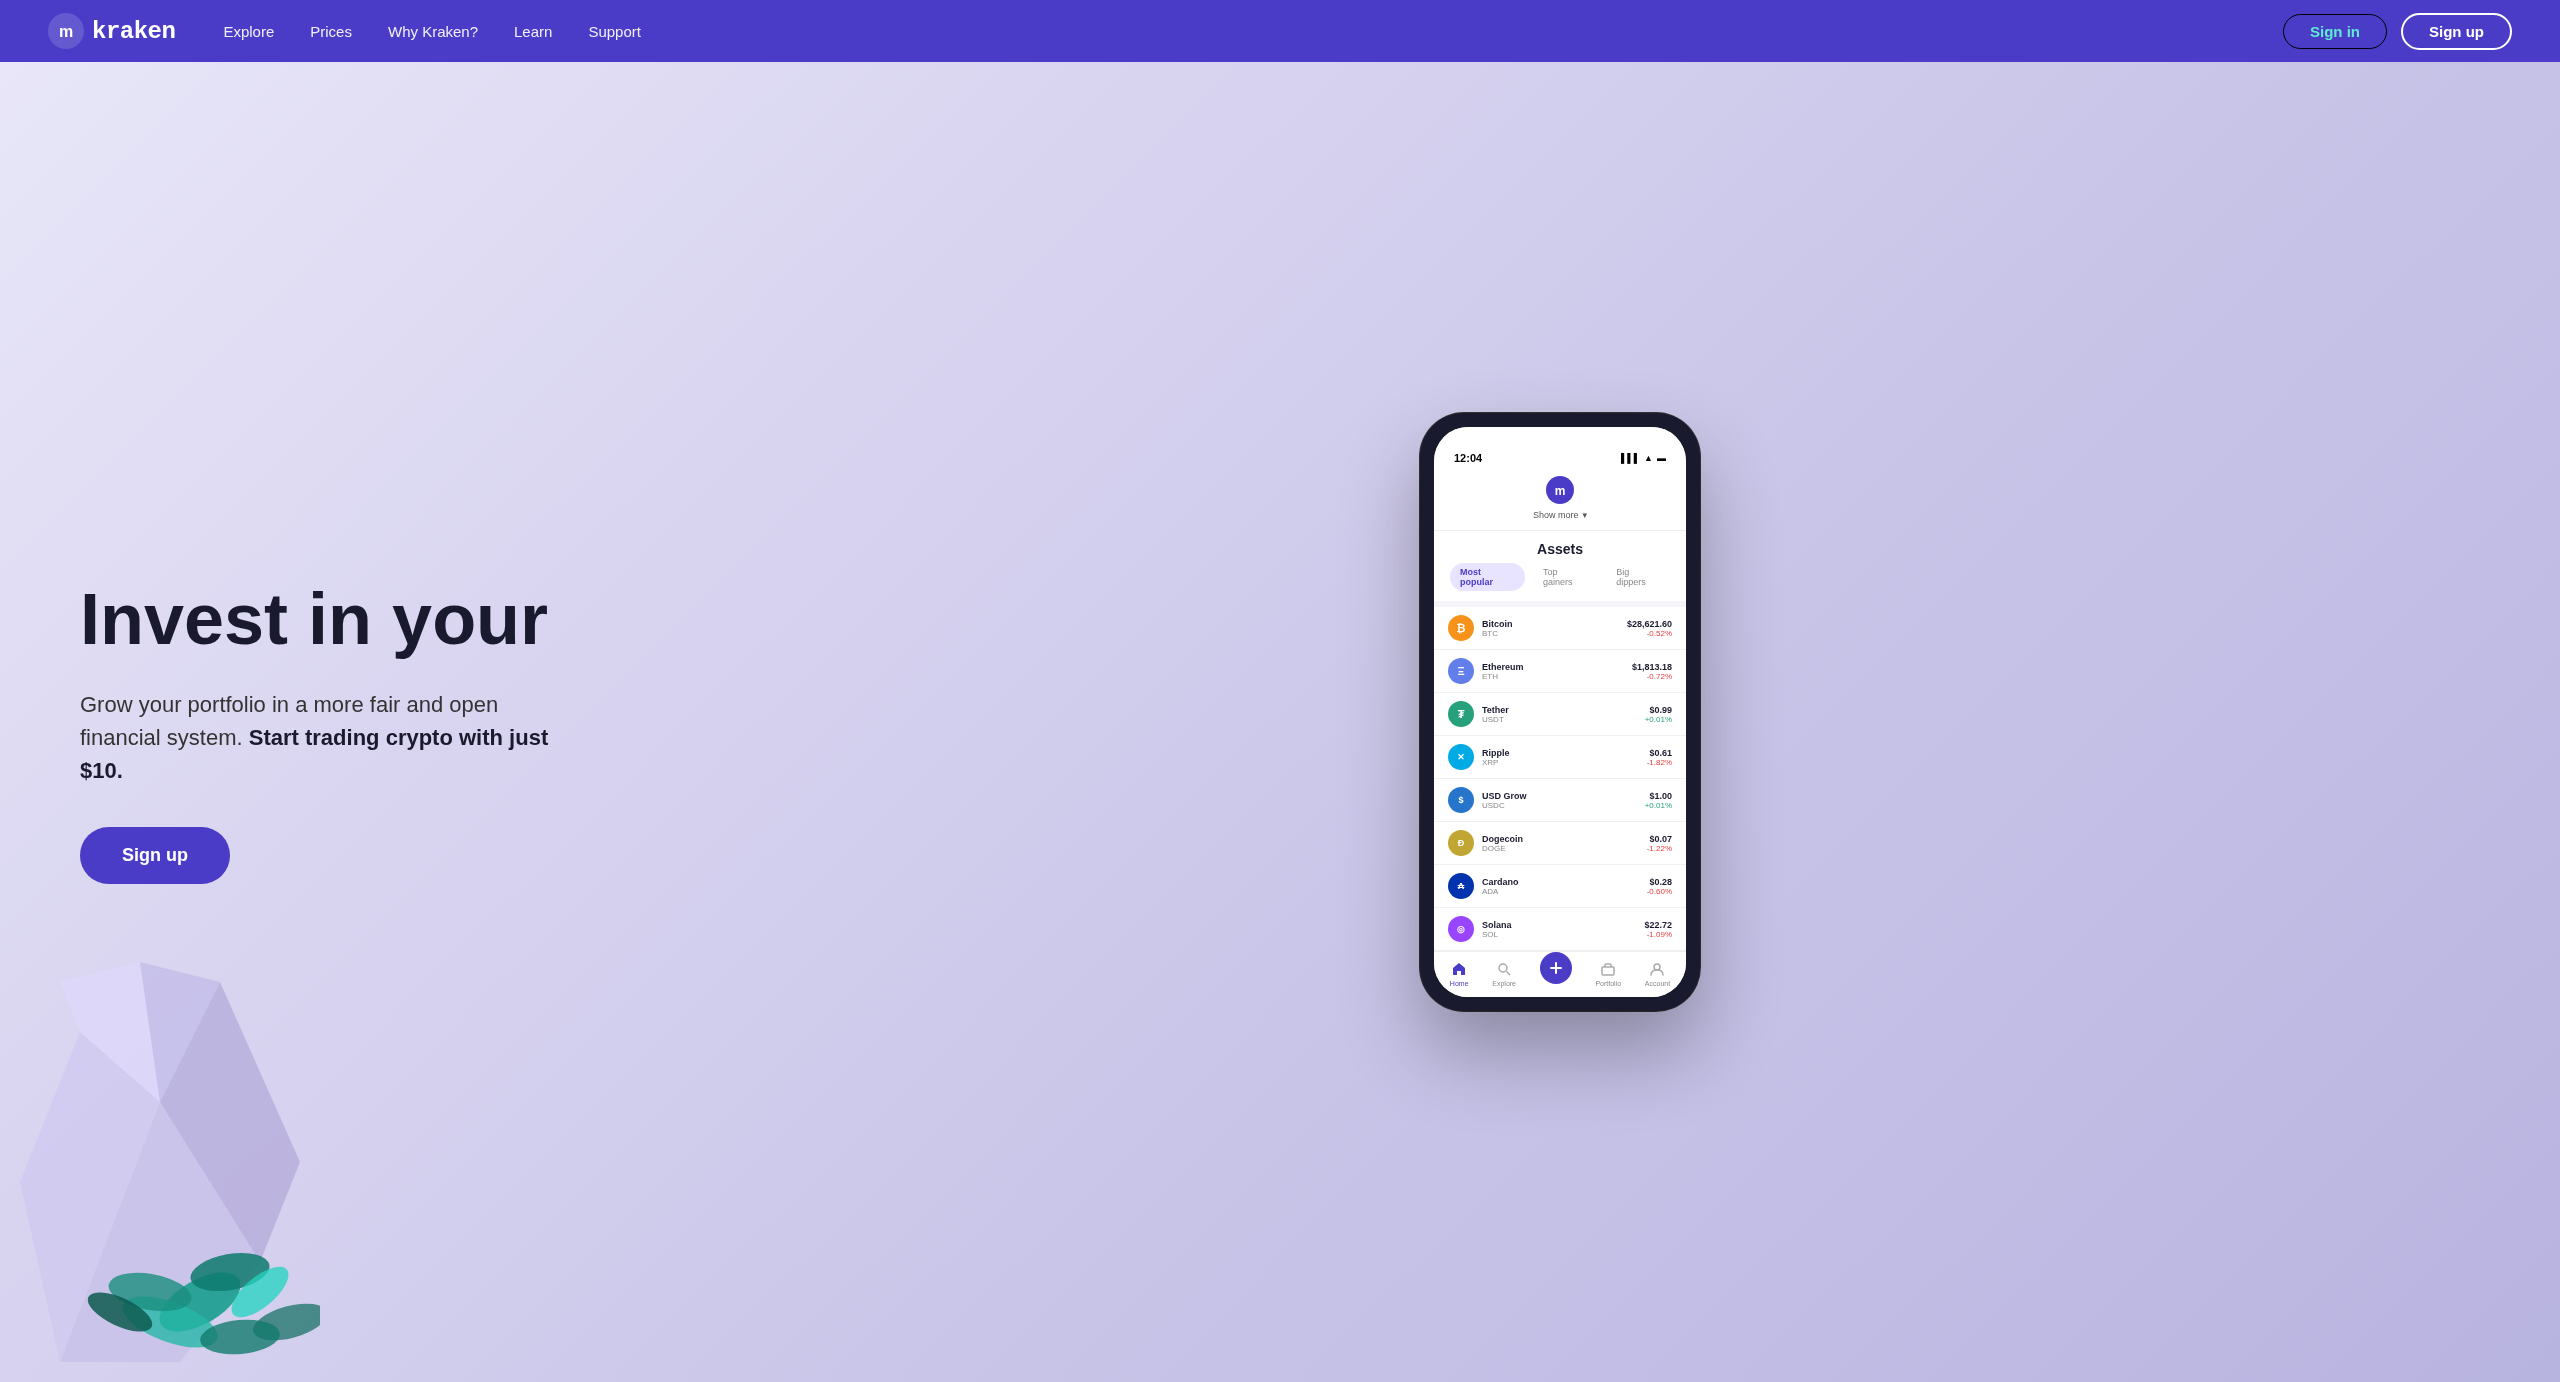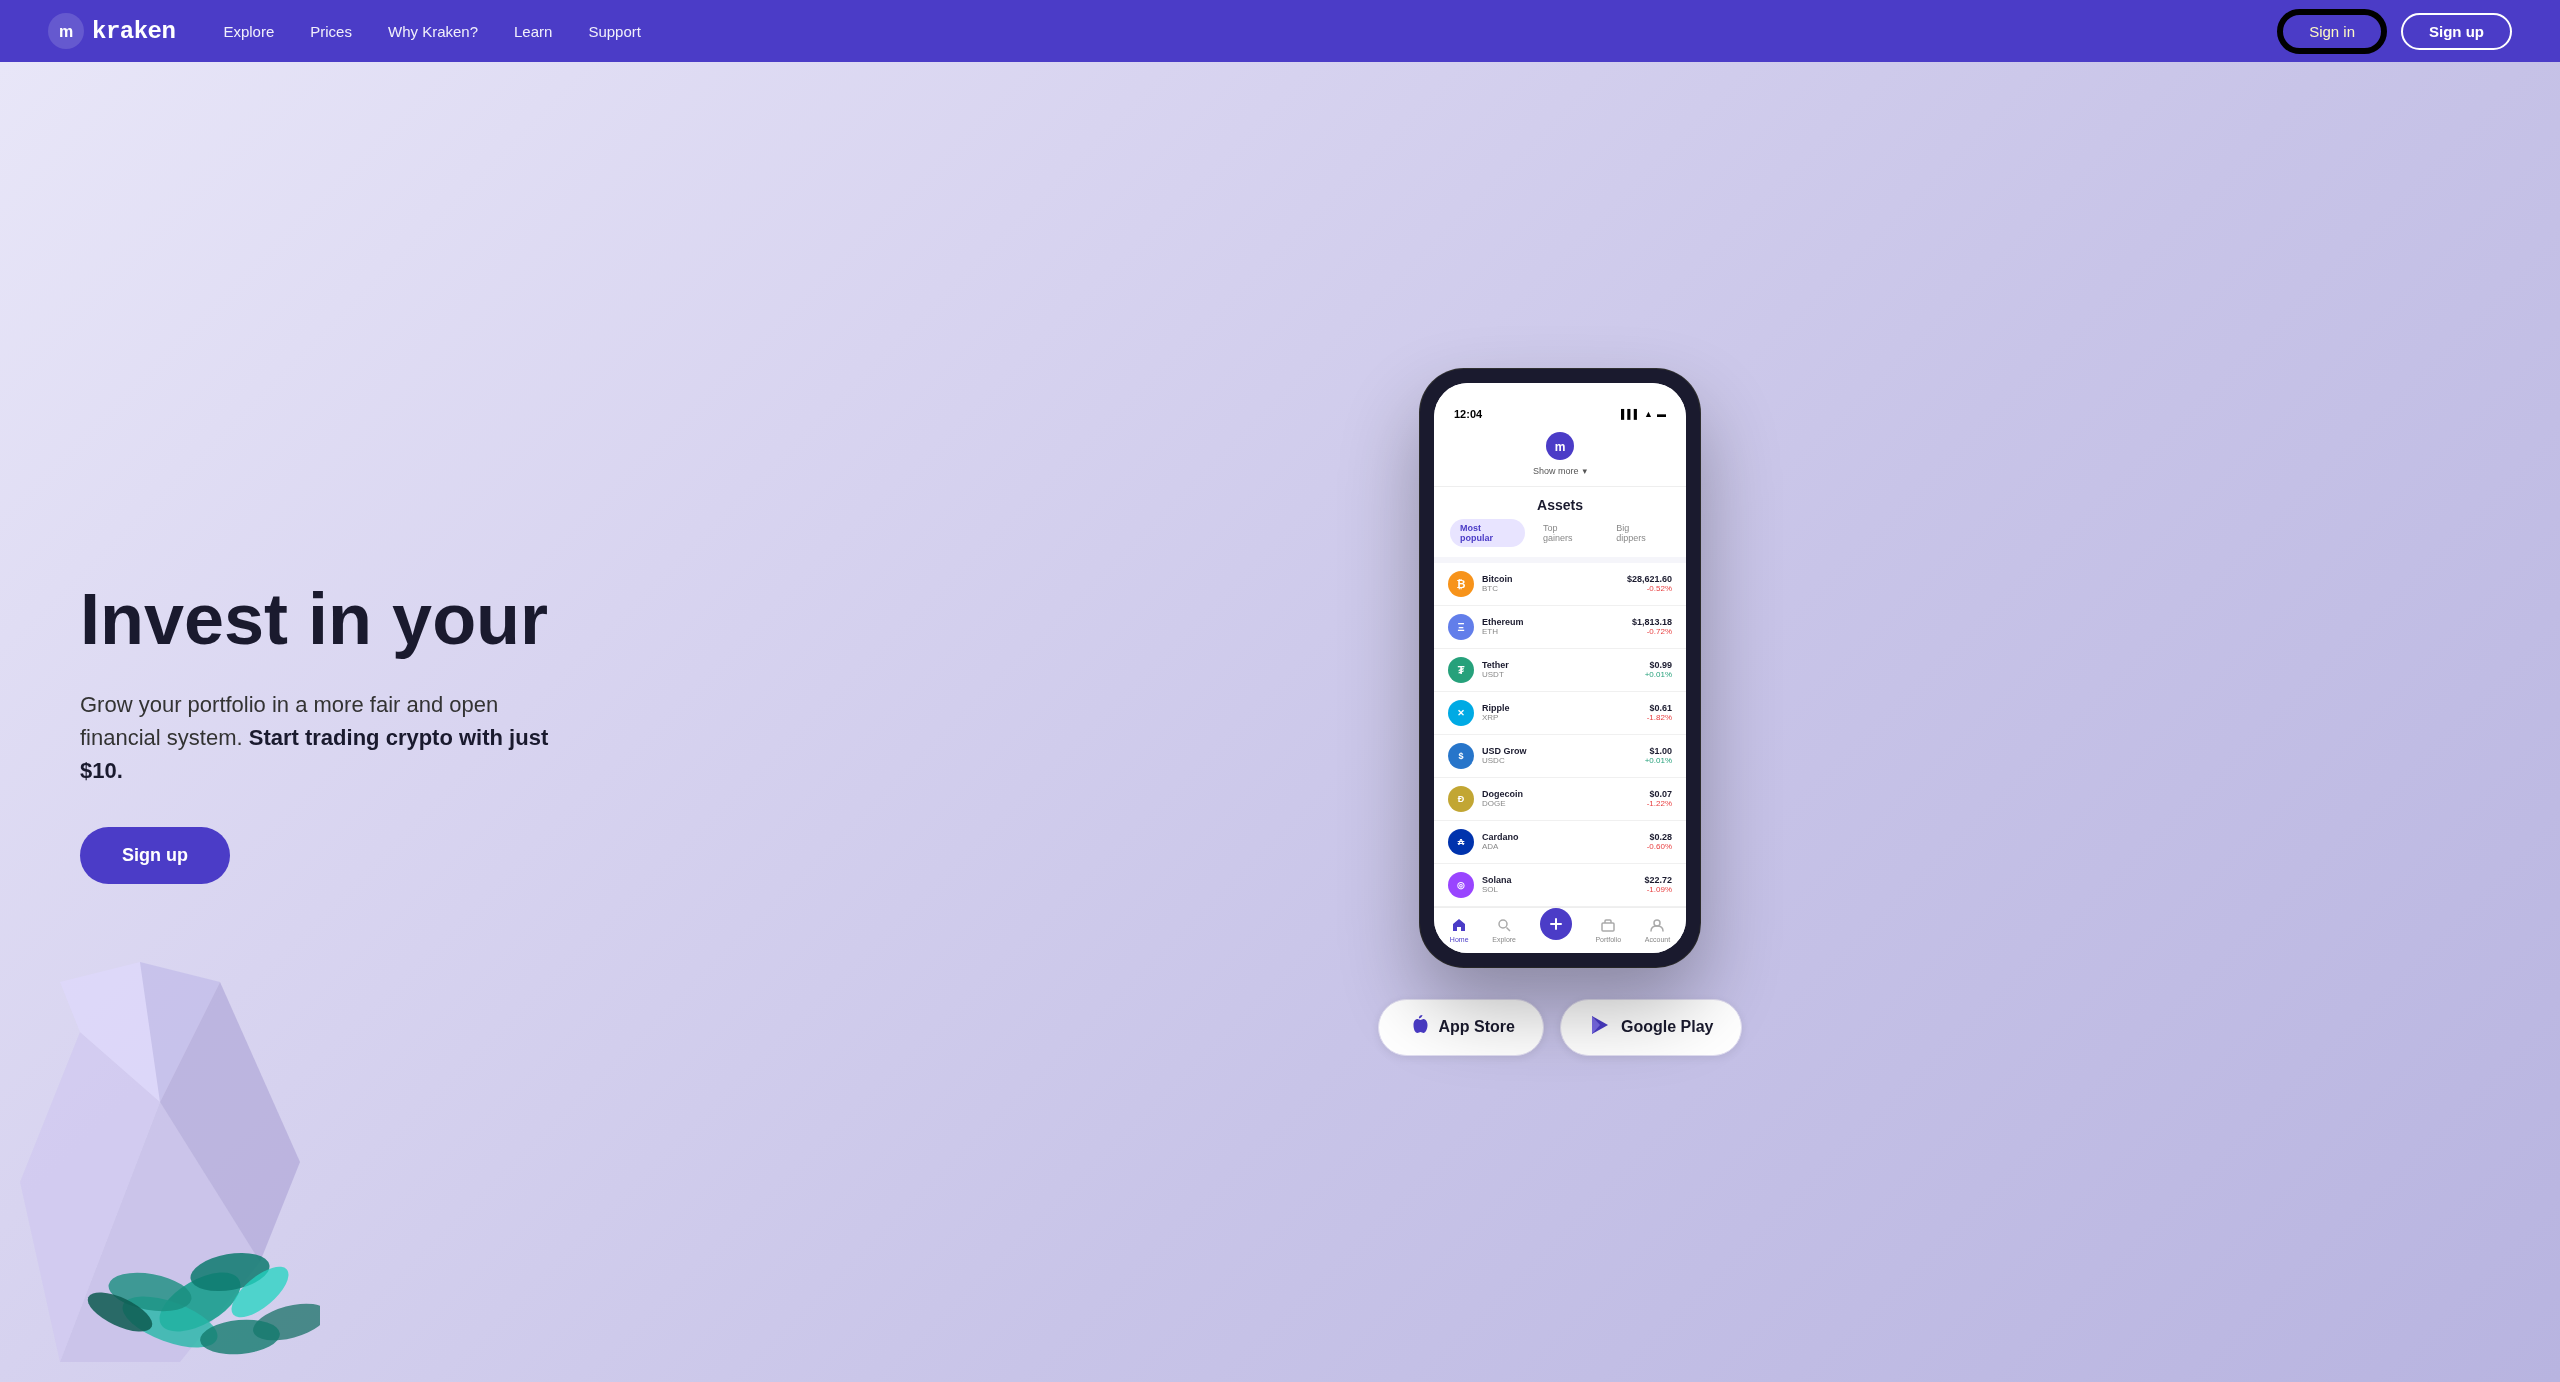--- a/index.html
+++ b/index.html
@@ -44,27 +44,27 @@
       font-weight: 500;
       text-decoration: none;
       cursor: pointer;
     }
     .nav-actions {
       display: flex;
       align-items: center;
       gap: 14px;
     }
     .btn-signin {
-      border: 6px solid #000000;
+      border: 1px solid #000000;
       background: transparent;
-      color: #fef9c3;
+      color: #5eead4;
       padding: 8px 26px;
       border-radius: 50px;
       font-size: 15px;
-      font-weight: 400;
+      font-weight: 700;
       cursor: pointer;
     }
     .btn-signup-nav {
       border: 2px solid white;
       background: transparent;
       color: white;
       padding: 8px 26px;
       border-radius: 50px;
       font-size: 15px;
       font-weight: 600;
@@ -548,34 +548,15 @@
                   </svg>
               </div>
               <span>Account</span>
             </div>
           </div>
 
         </div>
       </div>
     </div>
 
-    <div class="app-buttons">
-      <button class="app-btn">
-        <span class="app-btn-icon">
-          <svg width="22" height="22" viewBox="0 0 22 22" fill="none">
-            <path d="M15.5 1c-.5 2-2 3.5-3.5 3.5C11.5 2.5 13 1 15.5 1zM16.5 5c1.5 0 4 2 4 6s-2 8-4 8c-1 0-2-1-3-1s-2 1-3 1c-2 0-4-3-4-8 0-4 2-6 4-6 1 0 2 1 3 1s2-1 3-1z" fill="#4b3cc7"></path>
-          </svg>
-        </span>
-        <span class="app-btn-text">App Store</span>
-      </button>
-      <button class="app-btn">
-        <span class="app-btn-icon">
-          <svg width="22" height="22" viewBox="0 0 22 22" fill="none">
-            <path d="M3 2l16 9-16 9V2z" fill="#4b3cc7"></path>
-            <path d="M3 2l8 9-8 9" fill="#7b6ce8"></path>
-          </svg>
-        </span>
-        <span class="app-btn-text">Google Play</span>
-      </button>
-    </div>
   </div>
 
 </section>
 
 </body></html>

